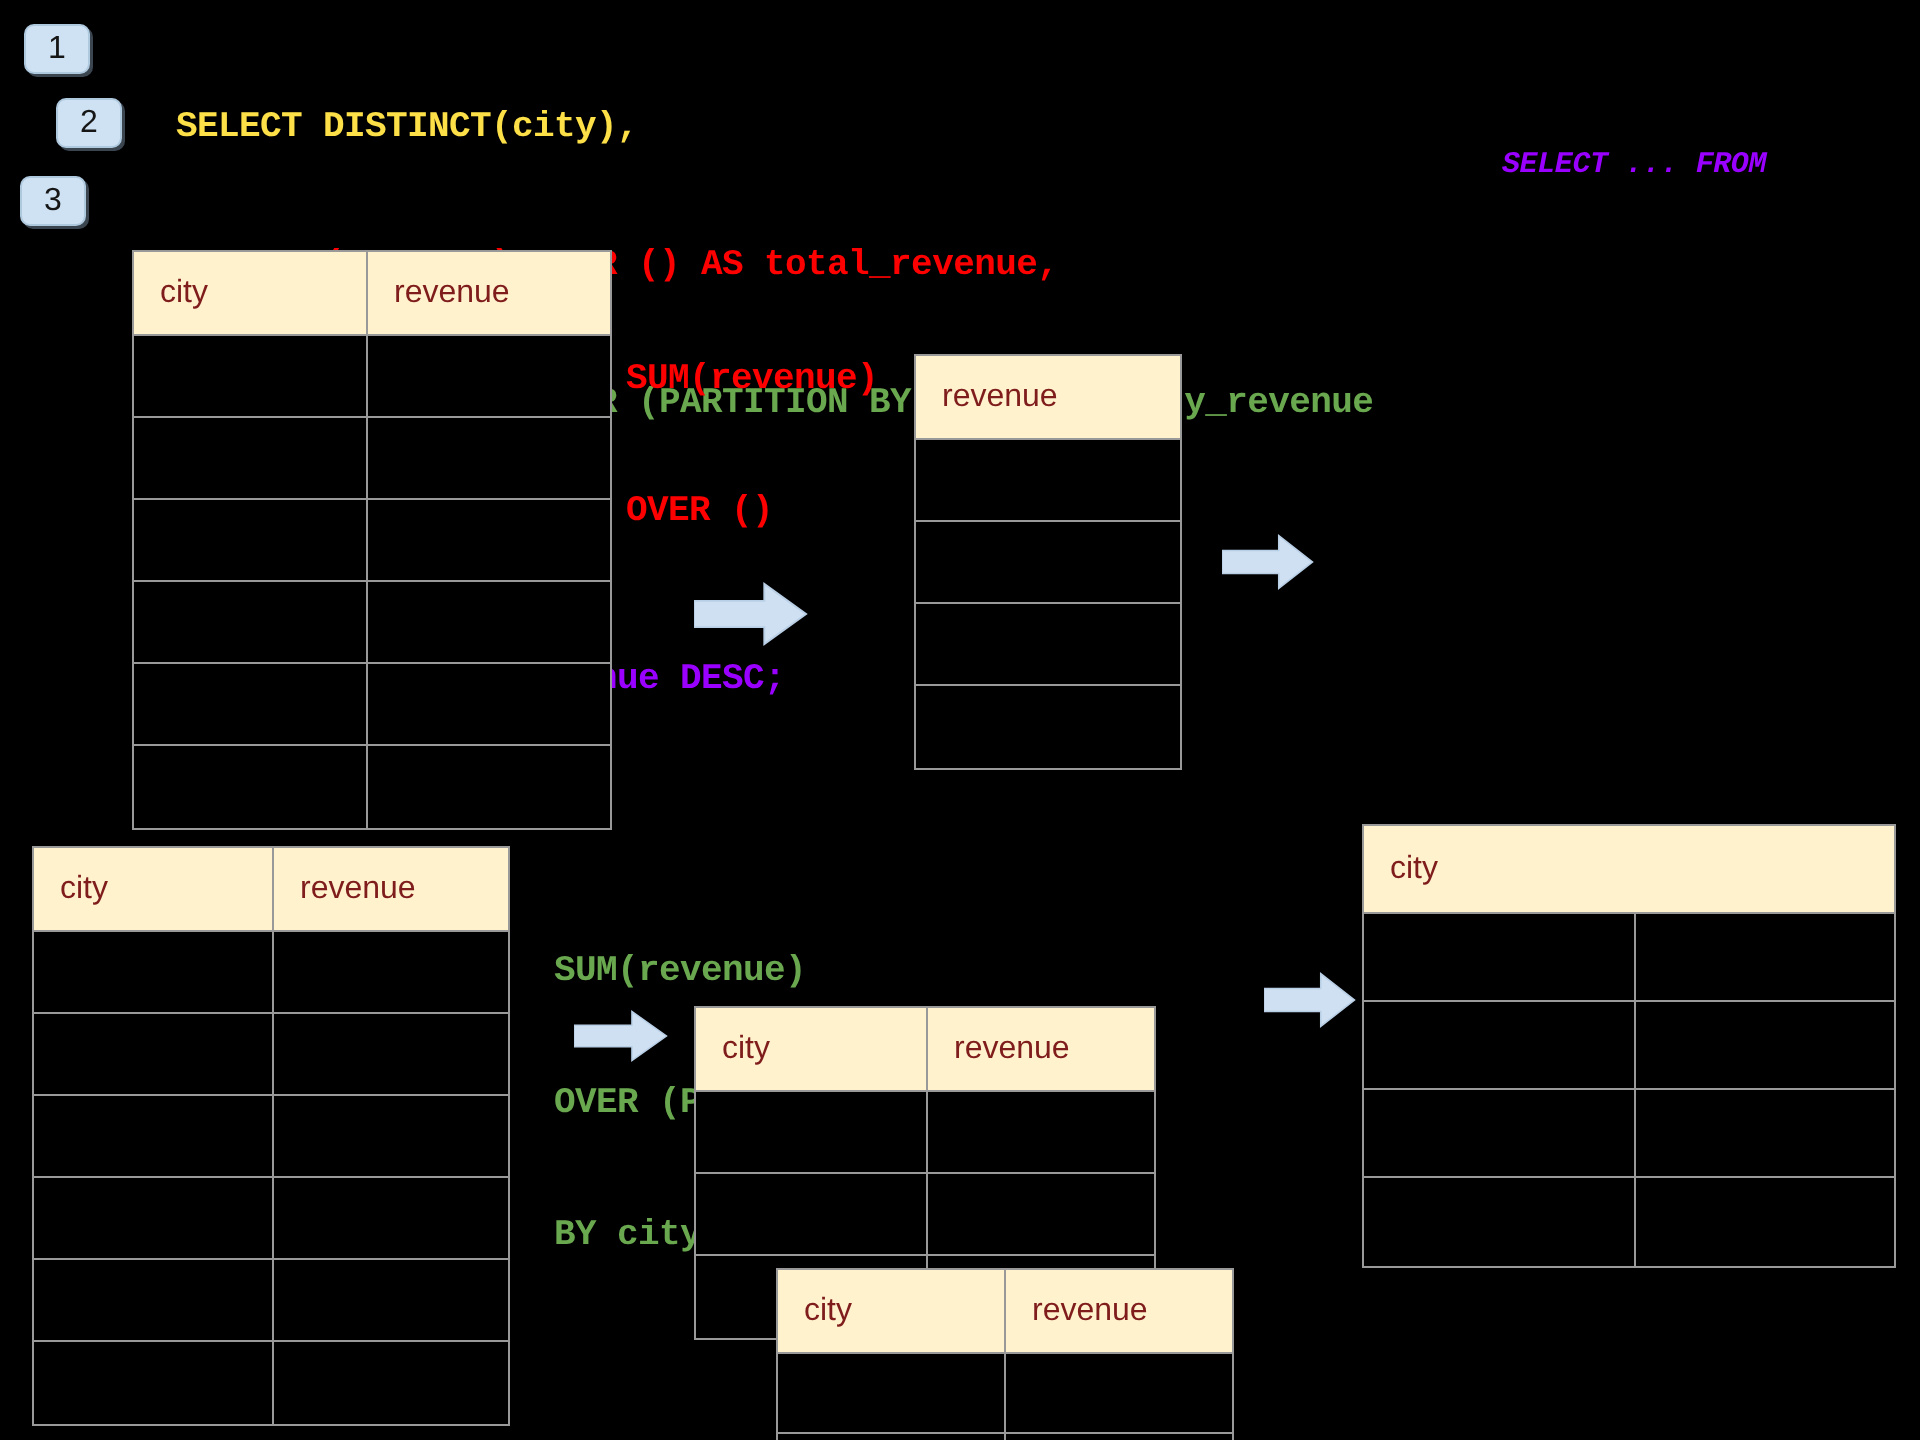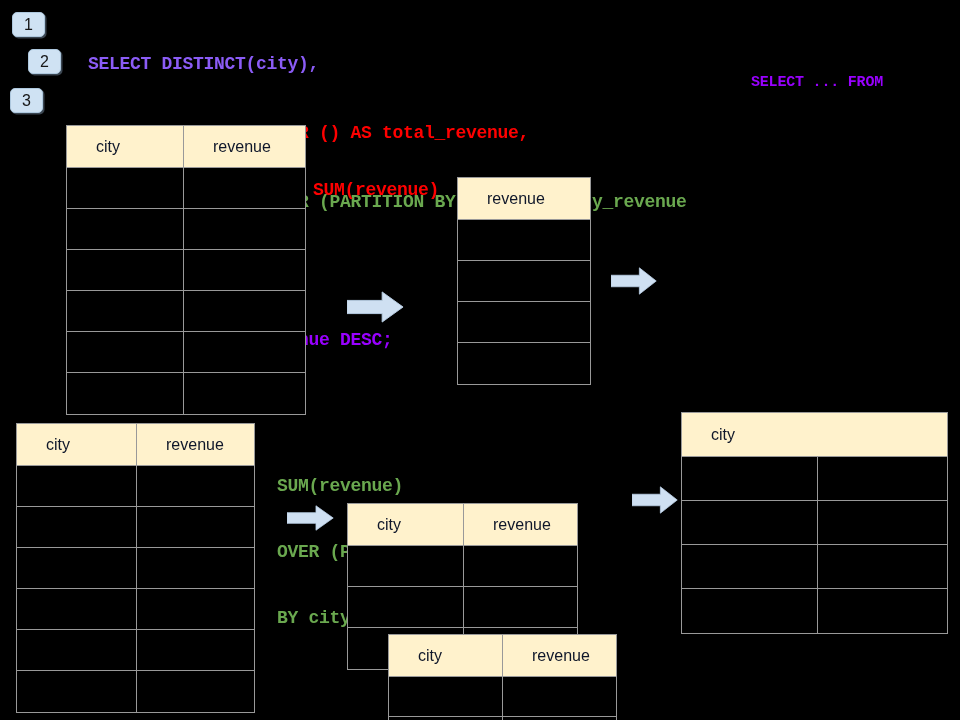--- a/index.html
+++ b/index.html
@@ -2,38 +2,38 @@
 <html><head>
 <meta charset="utf-8">
 <style>
   html,body{margin:0;padding:0;background:#000;}
   #canvas{position:relative;width:960px;height:720px;background:#000;overflow:hidden;
           font-family:"Liberation Sans",sans-serif;}
 
   
   .mono{font-family:"Liberation Mono","DejaVu Sans Mono",monospace;font-weight:bold;white-space:pre;}
   #sql-code{position:absolute;left:88px;top:7px;font-size:18px;line-height:23px;letter-spacing:-0.3px;}
-  #side-note{position:absolute;left:751px;top:30px;font-size:15px;line-height:21px;letter-spacing:-0.2px;}
+  #side-note{position:absolute;left:751px;top:30px;font-size:15px;line-height:21px;letter-spacing:-0.2px;font-style:italic;}
   #label-total{position:absolute;left:313px;top:135px;font-size:18px;line-height:22px;letter-spacing:-0.3px;}
   #label-partition{position:absolute;left:277px;top:431px;font-size:18px;line-height:22px;letter-spacing:-0.3px;}
 
   
   .badge{position:absolute;width:33px;height:25px;background:#cfe2f3;border:1px solid #aec8de;
          border-radius:5px;box-shadow:1.5px 1.5px 0 rgba(105,125,145,.55);
          display:flex;align-items:center;justify-content:center;
          font-size:16px;color:#161616;box-sizing:border-box;}
   #badge-1{left:12px;top:12px;}
   #badge-2{left:28px;top:49px;}
   #badge-3{left:10px;top:88px;}
 
   
   .tbl{position:absolute;background:#000;border:1px solid #999;box-sizing:border-box;}
   .thead{display:flex;background:#fff2cc;border-bottom:1px solid #999;box-sizing:border-box;}
-  .th{box-sizing:border-box;display:flex;align-items:center;padding-left:29px;
-      font-size:16px;color:#0f172a;}
+  .th{box-sizing:border-box;display:flex;align-items:center;padding-left:13px;
+      font-size:16px;color:#7f1d1d;}
   .th:not(:last-child){border-right:1px solid #999;}
   .th:last-child{flex:1;}
   .tr{display:flex;box-sizing:border-box;}
   .tr:not(:last-child){border-bottom:1px solid #999;}
   .td{box-sizing:border-box;}
   .td:not(:last-child){border-right:1px solid #999;}
   .td:last-child{flex:1;}
 
   #t-source-top{left:66px;top:125px;width:240px;}
   #t-source-top .thead{height:42px}
@@ -76,33 +76,34 @@
 </head>
 <body>
 
 <div id="canvas">
 
   <div class="badge" id="badge-1">1</div>
   <div class="badge" id="badge-2">2</div>
   <div class="badge" id="badge-3">3</div>
 
   <div id="sql-code" class="mono">
-    <div style="color: #8b5cf6;">SELECT DISTINCT(city),</div>
+    <div style="color: #fde047;">SELECT DISTINCT(city),</div>
     <div style="color: rgb(255, 0, 0);">    SUM(revenue) OVER () AS total_revenue,</div>
     <div style="color: rgb(106, 168, 79);">    SUM(revenue) OVER (PARTITION BY city) as city_revenue</div>
     <div style="color: rgb(153, 0, 255);">  FROM rides</div>
     <div style="color: rgb(153, 0, 255);">  ORDER by city_revenue DESC;</div>
   </div>
 
   <div id="side-note" class="mono" style="color: rgb(153, 0, 255);">
     <div>SELECT ... FROM</div>
   </div>
 
   <div id="label-total" class="mono" style="color: rgb(255, 0, 0);">
     <div>SUM(revenue)</div>
+    <div>OVER ()</div>
   </div>
 
   <div id="label-partition" class="mono" style="color: rgb(106, 168, 79);">
     <div>SUM(revenue)</div>
     <div>OVER (PARTITION</div>
     <div>BY city)</div>
   </div>
 
   <div class="tbl" id="t-source-top">
       <div class="thead">

